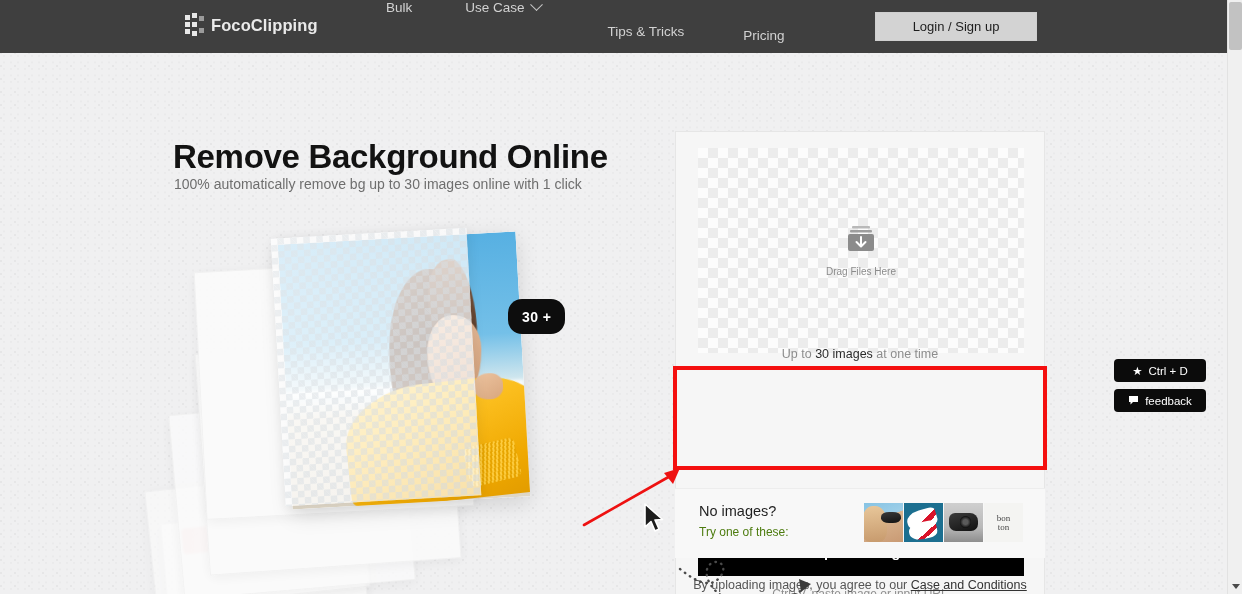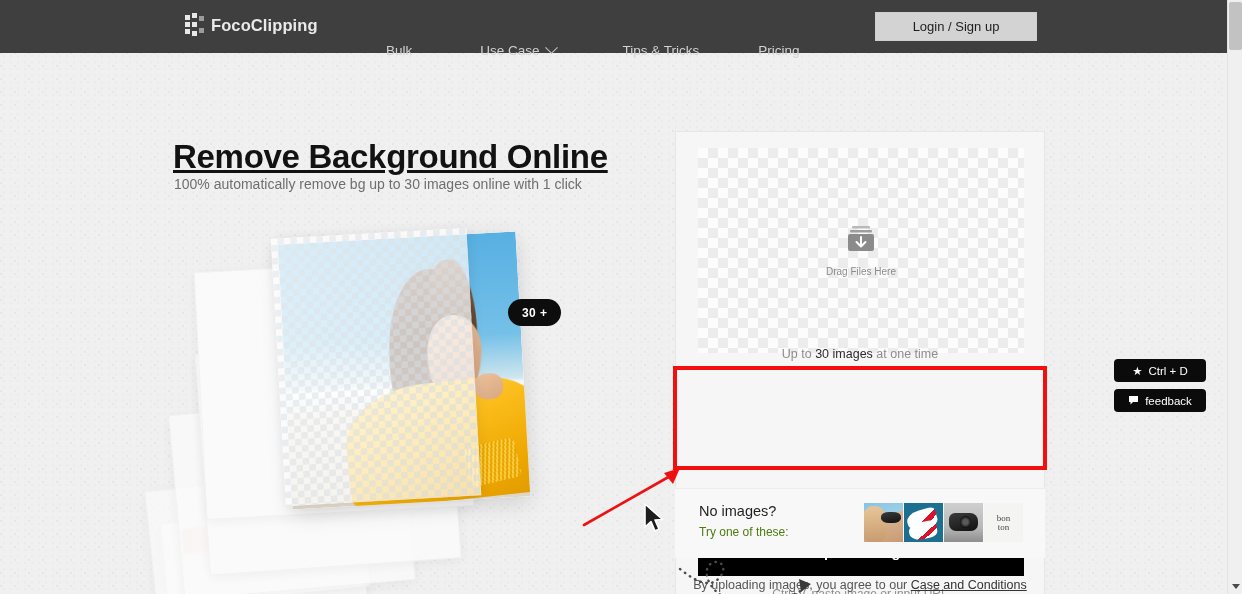--- a/index.html
+++ b/index.html
@@ -61,35 +61,35 @@
     color: #eaeaea;
     font-size: 16.5px;
     font-weight: bold;
     letter-spacing: .1px;
   }
   .nav {
     position: absolute;
     left: 370px; top: 0;
     height: 58px;
     display: flex;
-    align-items: flex-end;
+    align-items: flex-start;
   }
   .nav-item {
     color: #d2d2d2;
     font-size: 13.5px;
     cursor: pointer;
     display: flex;
     align-items: center;
     gap: 7px;
     white-space: nowrap;
   }
   .nav-item.n1 { margin-left: 16px; }
-  .nav-item.n2 { margin-left: 68px; }
-  .nav-item.n3 { margin-left: 67px; }
-  .nav-item.n4 { margin-left: 59px; }
+  .nav-item.n2 { margin-left: 53px; }
+  .nav-item.n3 { margin-left: 67px; margin-top: 24px; }
+  .nav-item.n4 { margin-left: 59px; margin-top: 28px; }
   .chev {
     width: 9px; height: 9px;
     border-right: 1.5px solid #c4c4c4;
     border-bottom: 1.5px solid #c4c4c4;
     transform: rotate(45deg) translate(-2px,-2px);
   }
   .login-btn {
     position: absolute;
     left: 875px; top: 12px;
     width: 162px; height: 29px;
@@ -105,21 +105,20 @@
 
   
   .hero-title {
     position: absolute;
     left: 173px; top: 138px;
     font-size: 33px;
     font-weight: bold;
     color: #121212;
     letter-spacing: -0.3px;
     white-space: nowrap;
-    text-decoration: underline;
   }
   .hero-sub {
     position: absolute;
     left: 174px; top: 176px;
     font-size: 14px;
     color: #6e6e6e;
     white-space: nowrap;
   }
 
   
@@ -263,26 +262,26 @@
   
   .cursor-arrow {
     position: absolute;
     left: 493px; top: 278px;
     width: 22px; height: 30px;
     z-index: 20;
   }
   .badge-30 {
     position: absolute;
     left: 508px; top: 299px;
-    height: 27px;
+    height: 35px;
     padding: 0 14px;
     background: #0d0d0d;
     color: #fff;
     border-radius: 14px;
-    font-size: 12px;
+    font-size: 14px;
     font-weight: bold;
     display: flex;
     align-items: center;
     gap: 5px;
     z-index: 19;
     letter-spacing: .4px;
   }
 
   
   .curl-arrow {

